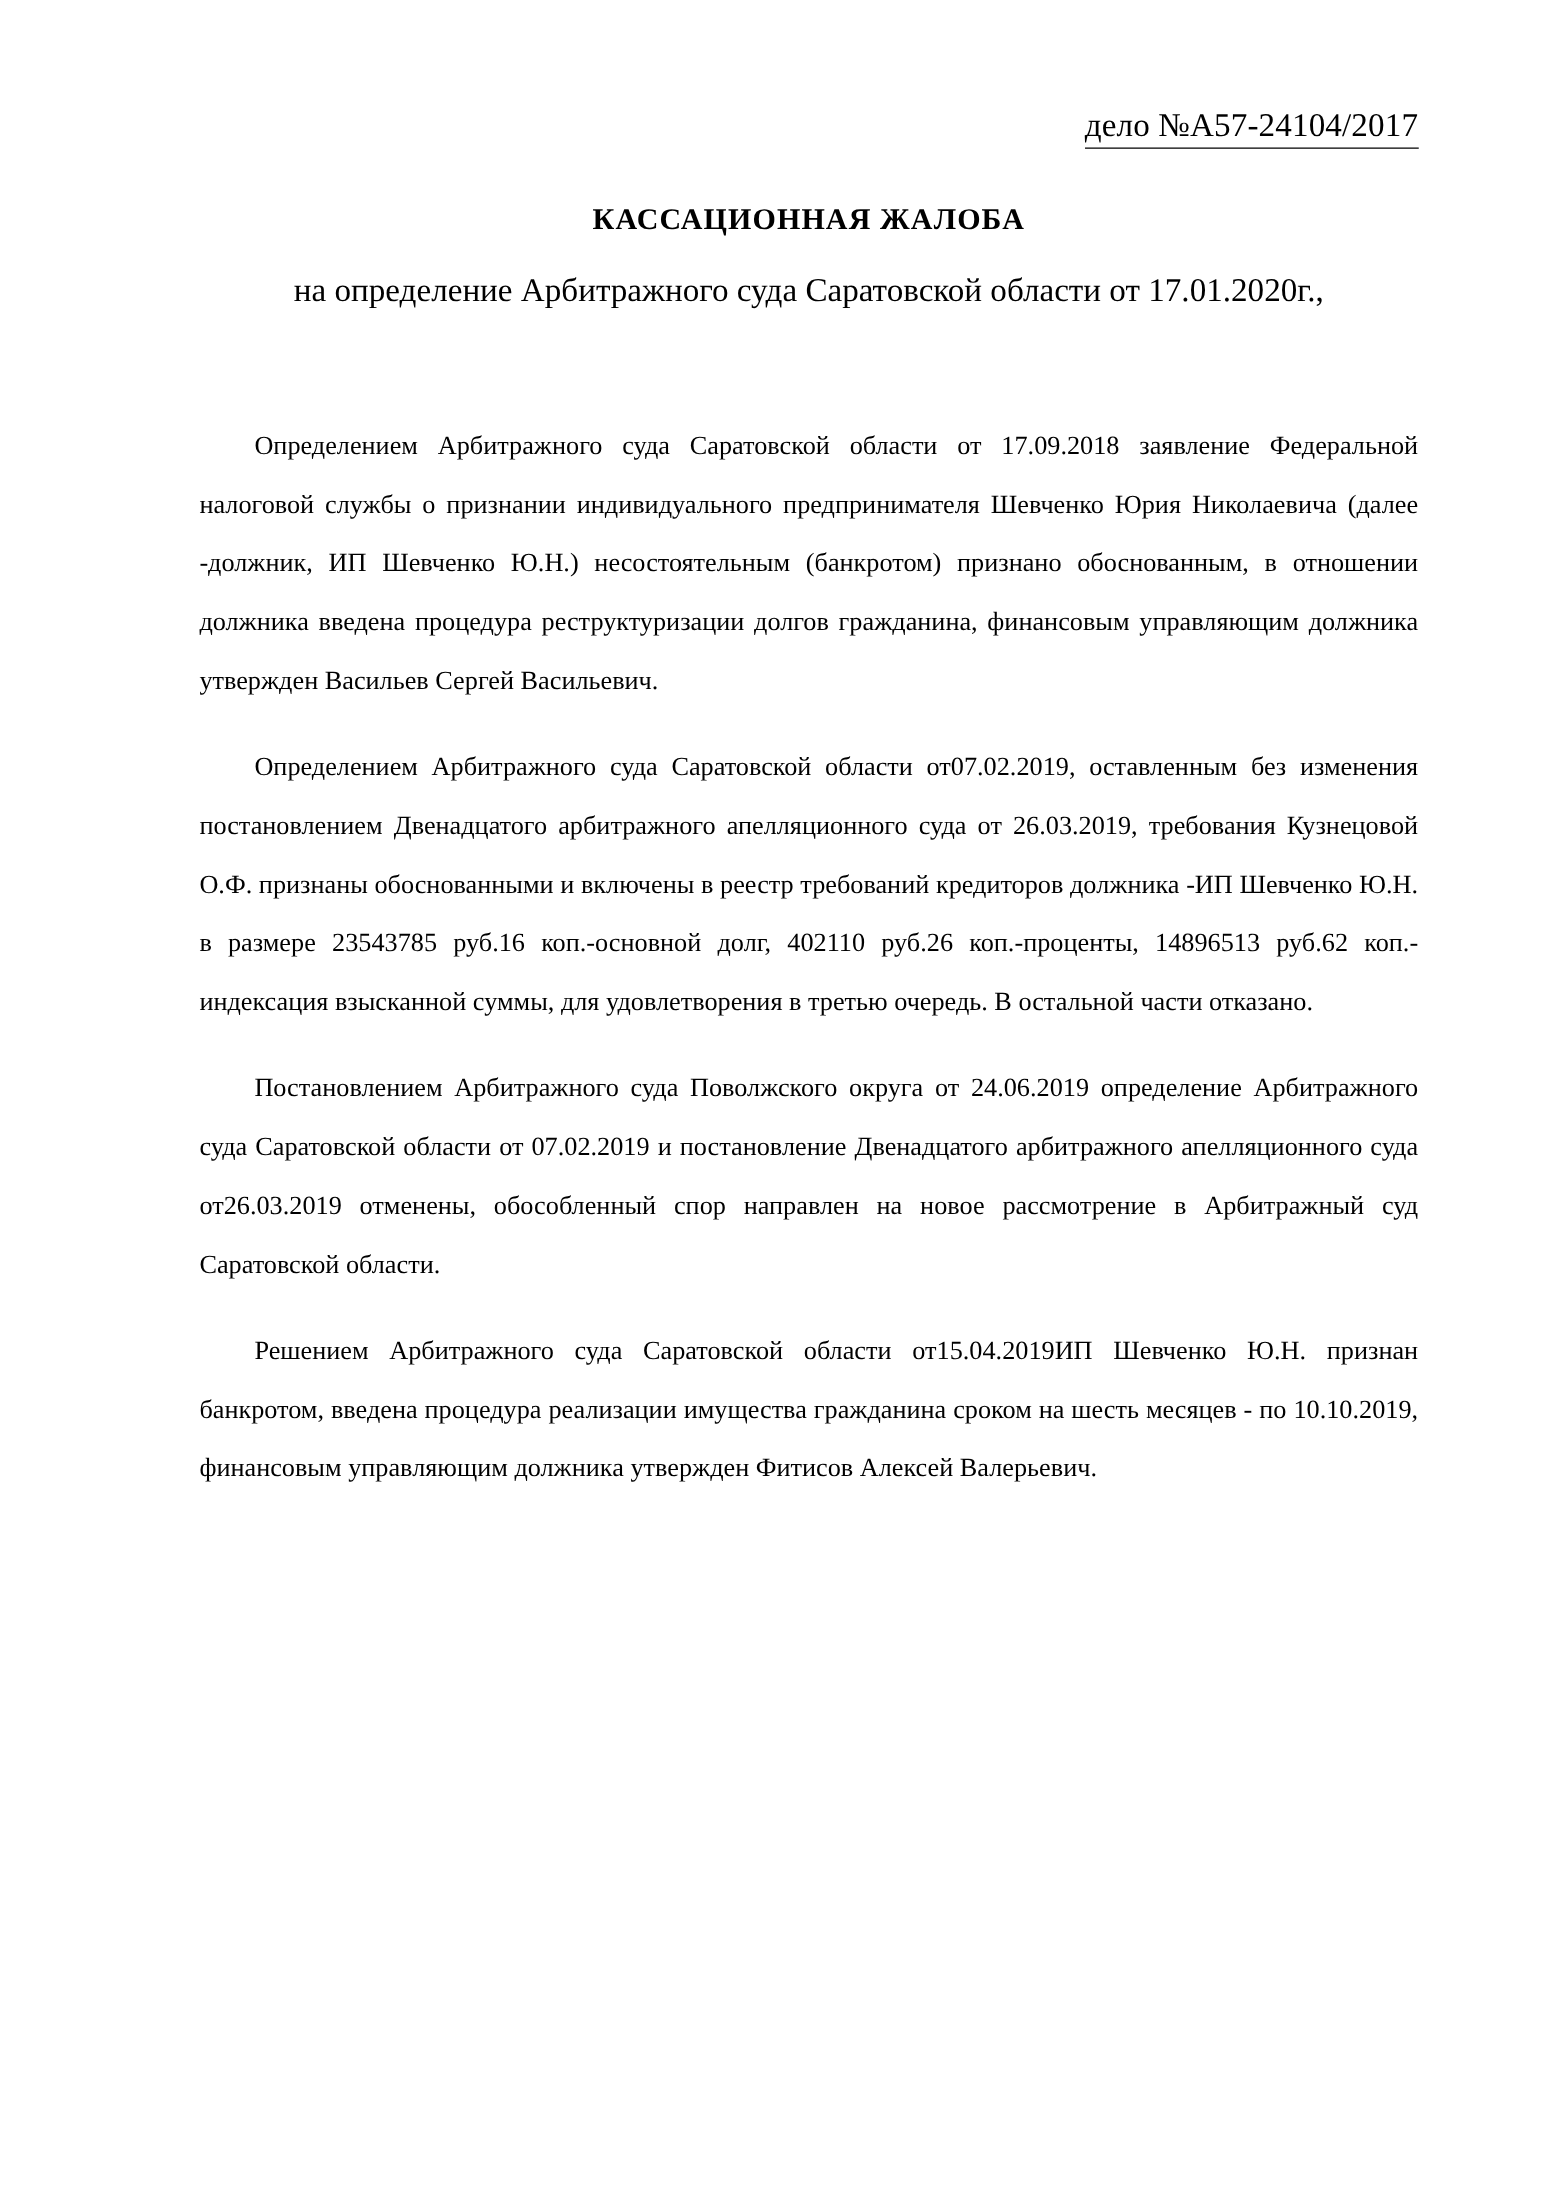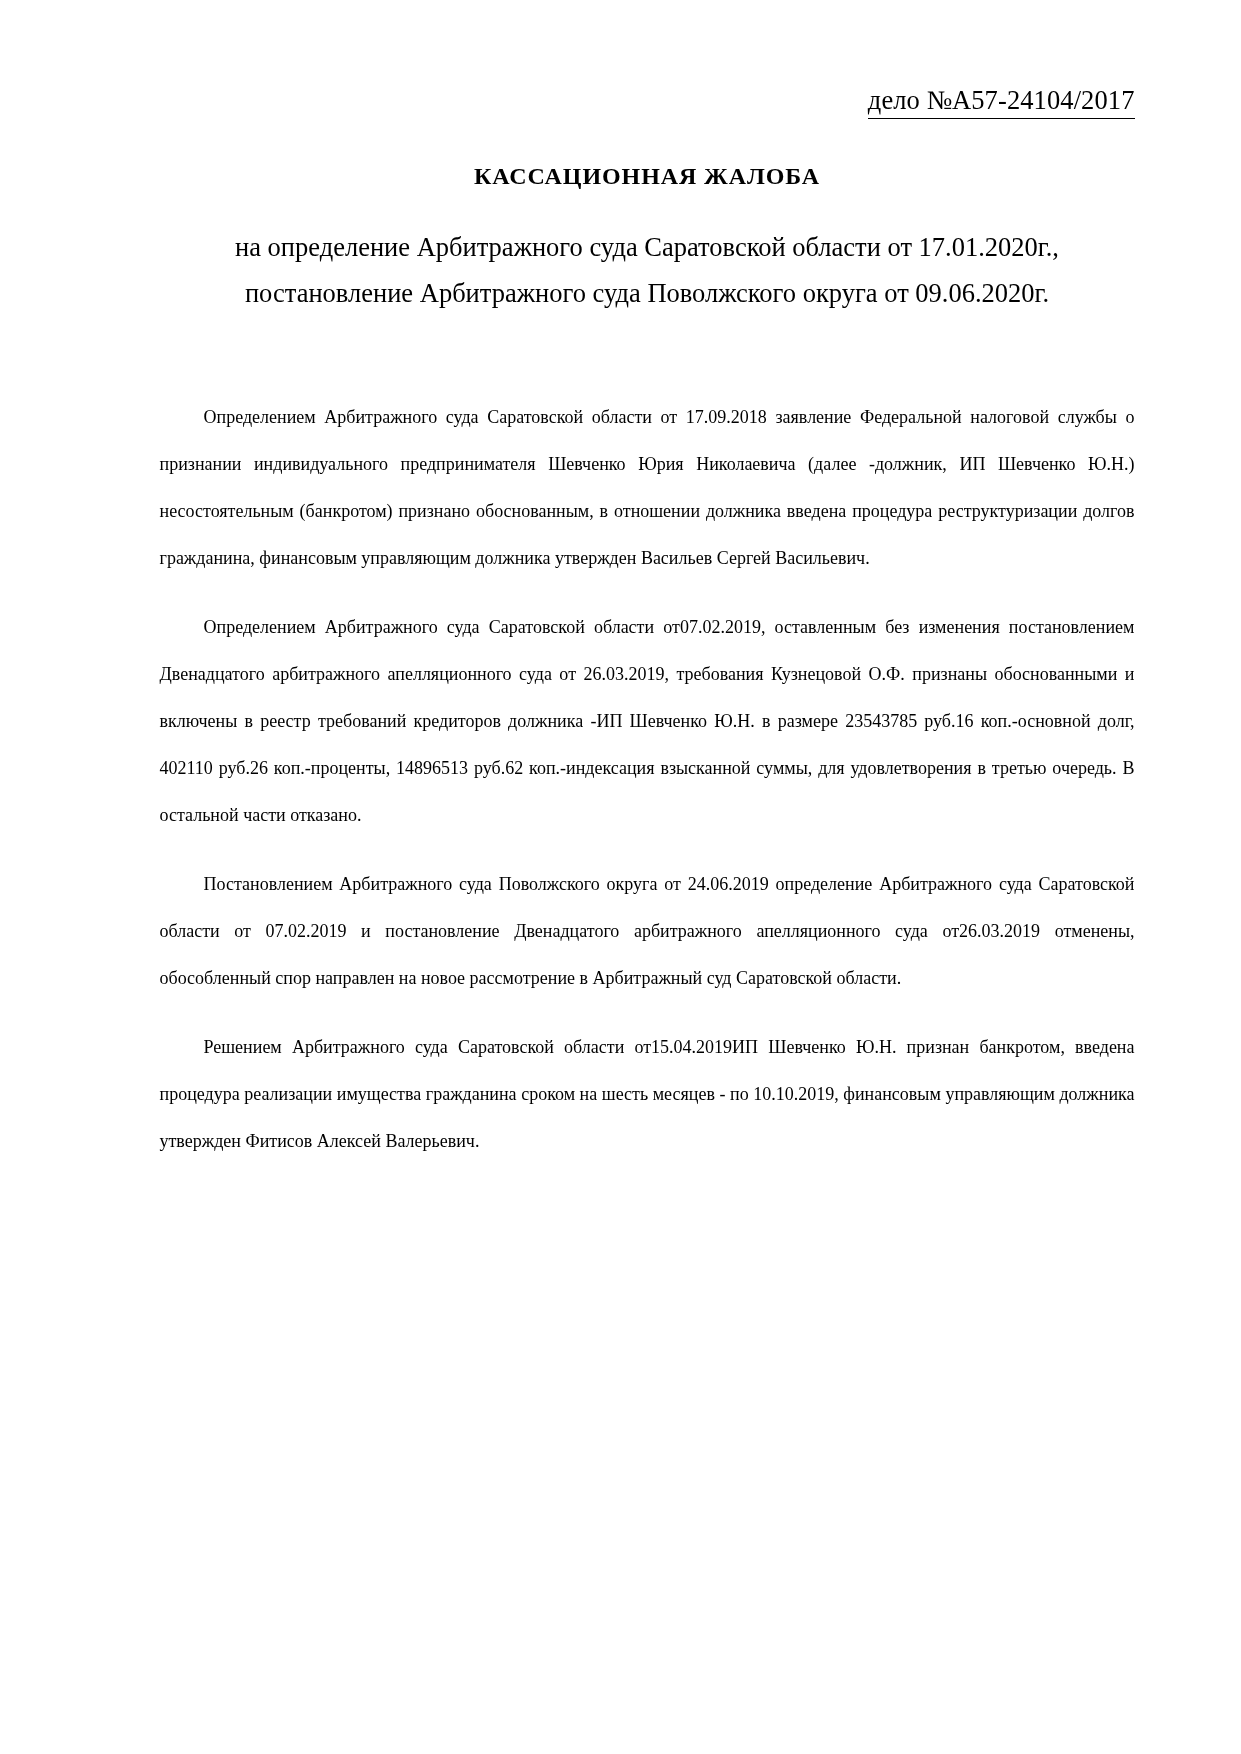--- a/index.html
+++ b/index.html
@@ -48,34 +48,34 @@
   .doc-title {
     text-align: center;
     font-weight: bold;
     font-size: 24px;
     letter-spacing: 0.9px;
     margin-top: 44px;
   }
 
   
   .subtitle-block {
-    margin-top: 34px;
+    margin-top: 19px;
     text-align: center;
     font-size: 26.5px;
     line-height: 46px;
   }
   .subtitle-line {
     display: block;
     white-space: nowrap;
   }
 
   
   .body-block {
     margin-top: 78px;
-    font-size: 18px;
+    font-size: 21px;
     line-height: 47px;
   }
   .para {
     text-align: justify;
     text-justify: inter-word;
     text-indent: 44px;
     margin: 0 0 20px 0;
     hyphens: none;
   }
   .para:last-child {
@@ -92,21 +92,20 @@
   <div class="content">
 
     <div class="doc-header">
       <span class="case-no">дело №А57-24104/2017</span>
     </div>
 
     <h1 class="doc-title">КАССАЦИОННАЯ ЖАЛОБА</h1>
 
     <div class="subtitle-block">
       <span class="subtitle-line">на определение Арбитражного суда Саратовской области от 17.01.2020г.,</span>
-      <span class="subtitle-line">постановление Арбитражного суда Поволжского округа от 09.06.2020г.</span>
     </div>
 
     <div class="body-block">
       <p class="para gap-lg">Определением Арбитражного суда Саратовской области от 17.09.2018 заявление Федеральной налоговой службы о признании индивидуального предпринимателя Шевченко Юрия Николаевича (далее -должник, ИП Шевченко Ю.Н.) несостоятельным (банкротом) признано обоснованным, в отношении должника введена процедура реструктуризации долгов гражданина, финансовым управляющим должника утвержден Васильев Сергей Васильевич.</p>
       <p class="para gap-lg">Определением Арбитражного суда Саратовской области от07.02.2019, оставленным без изменения постановлением Двенадцатого арбитражного апелляционного суда от 26.03.2019, требования Кузнецовой О.Ф. признаны обоснованными и включены в реестр требований кредиторов должника -ИП Шевченко Ю.Н. в размере 23543785 руб.16 коп.-основной долг, 402110 руб.26 коп.-проценты, 14896513 руб.62 коп.-индексация взысканной суммы, для удовлетворения в третью очередь. В остальной части отказано.</p>
       <p class="para gap-lg">Постановлением Арбитражного суда Поволжского округа от 24.06.2019 определение Арбитражного суда Саратовской области от 07.02.2019 и постановление Двенадцатого арбитражного апелляционного суда от26.03.2019 отменены, обособленный спор направлен на новое рассмотрение в Арбитражный суд Саратовской области.</p>
       <p class="para">Решением Арбитражного суда Саратовской области от15.04.2019ИП Шевченко Ю.Н. признан банкротом, введена процедура реализации имущества гражданина сроком на шесть месяцев - по 10.10.2019, финансовым управляющим должника утвержден Фитисов Алексей Валерьевич.</p>
     </div>
 
   </div>

